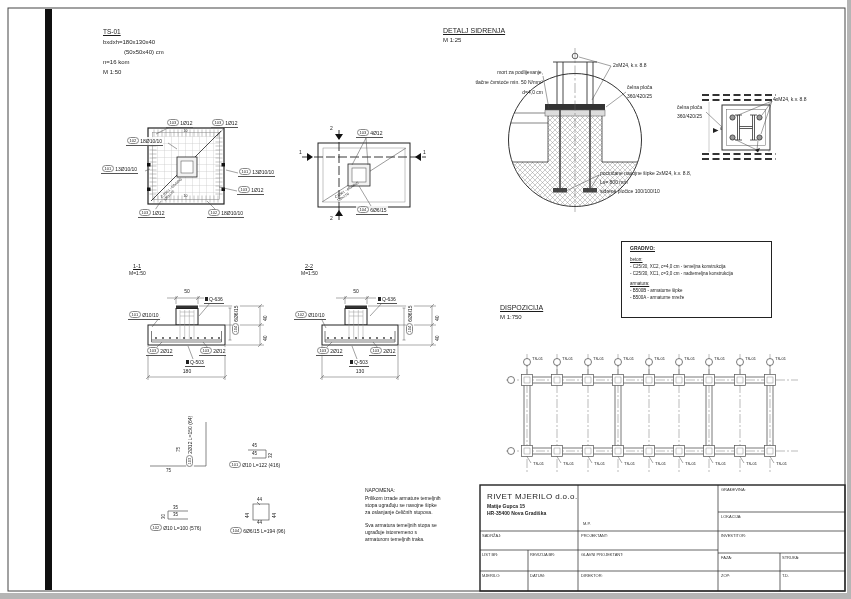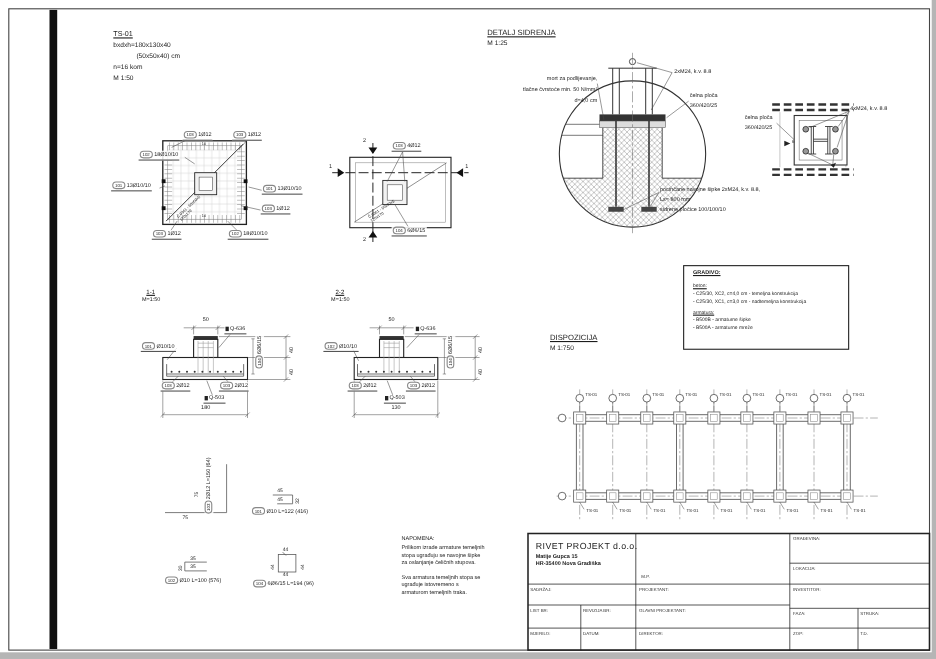--- a/index.html
+++ b/index.html
@@ -451,21 +451,21 @@
 <div class="t f4" style="left:533px;top:462px">TS-01</div>
 <div class="t f4" style="left:563px;top:462px">TS-01</div>
 <div class="t f4" style="left:594px;top:462px">TS-01</div>
 <div class="t f4" style="left:624px;top:462px">TS-01</div>
 <div class="t f4" style="left:655px;top:462px">TS-01</div>
 <div class="t f4" style="left:685px;top:462px">TS-01</div>
 <div class="t f4" style="left:715px;top:462px">TS-01</div>
 <div class="t f4" style="left:746px;top:462px">TS-01</div>
 <div class="t f4" style="left:776px;top:462px">TS-01</div>
 
-<div class="t f8" style="left:487px;top:492px;letter-spacing:0.4px">RIVET PROJEKT d.o.o.</div>
+<div class="t f8" style="left:487px;top:492px;letter-spacing:0.4px">RIVET MJERILO d.o.o.</div>
 <div class="t f5 b" style="left:487px;top:504px">Matije Gupca 15</div>
 <div class="t f5 b" style="left:487px;top:511px">HR-35400 Nova Gradiška</div>
 <div class="tbf" style="left:583px;top:521px">M.P.</div>
 <div class="tbf" style="left:721px;top:487px">GRAĐEVINA:</div>
 <div class="tbf" style="left:721px;top:514px">LOKACIJA:</div>
 <div class="tbf" style="left:721px;top:533px">INVESTITOR:</div>
 <div class="tbf" style="left:482px;top:533px">SADRŽAJ:</div>
 <div class="tbf" style="left:581px;top:533px">PROJEKTANT:</div>
 <div class="tbf" style="left:482px;top:552px">LIST BR:</div>
 <div class="tbf" style="left:530px;top:552px">REVIZIJA BR:</div>

